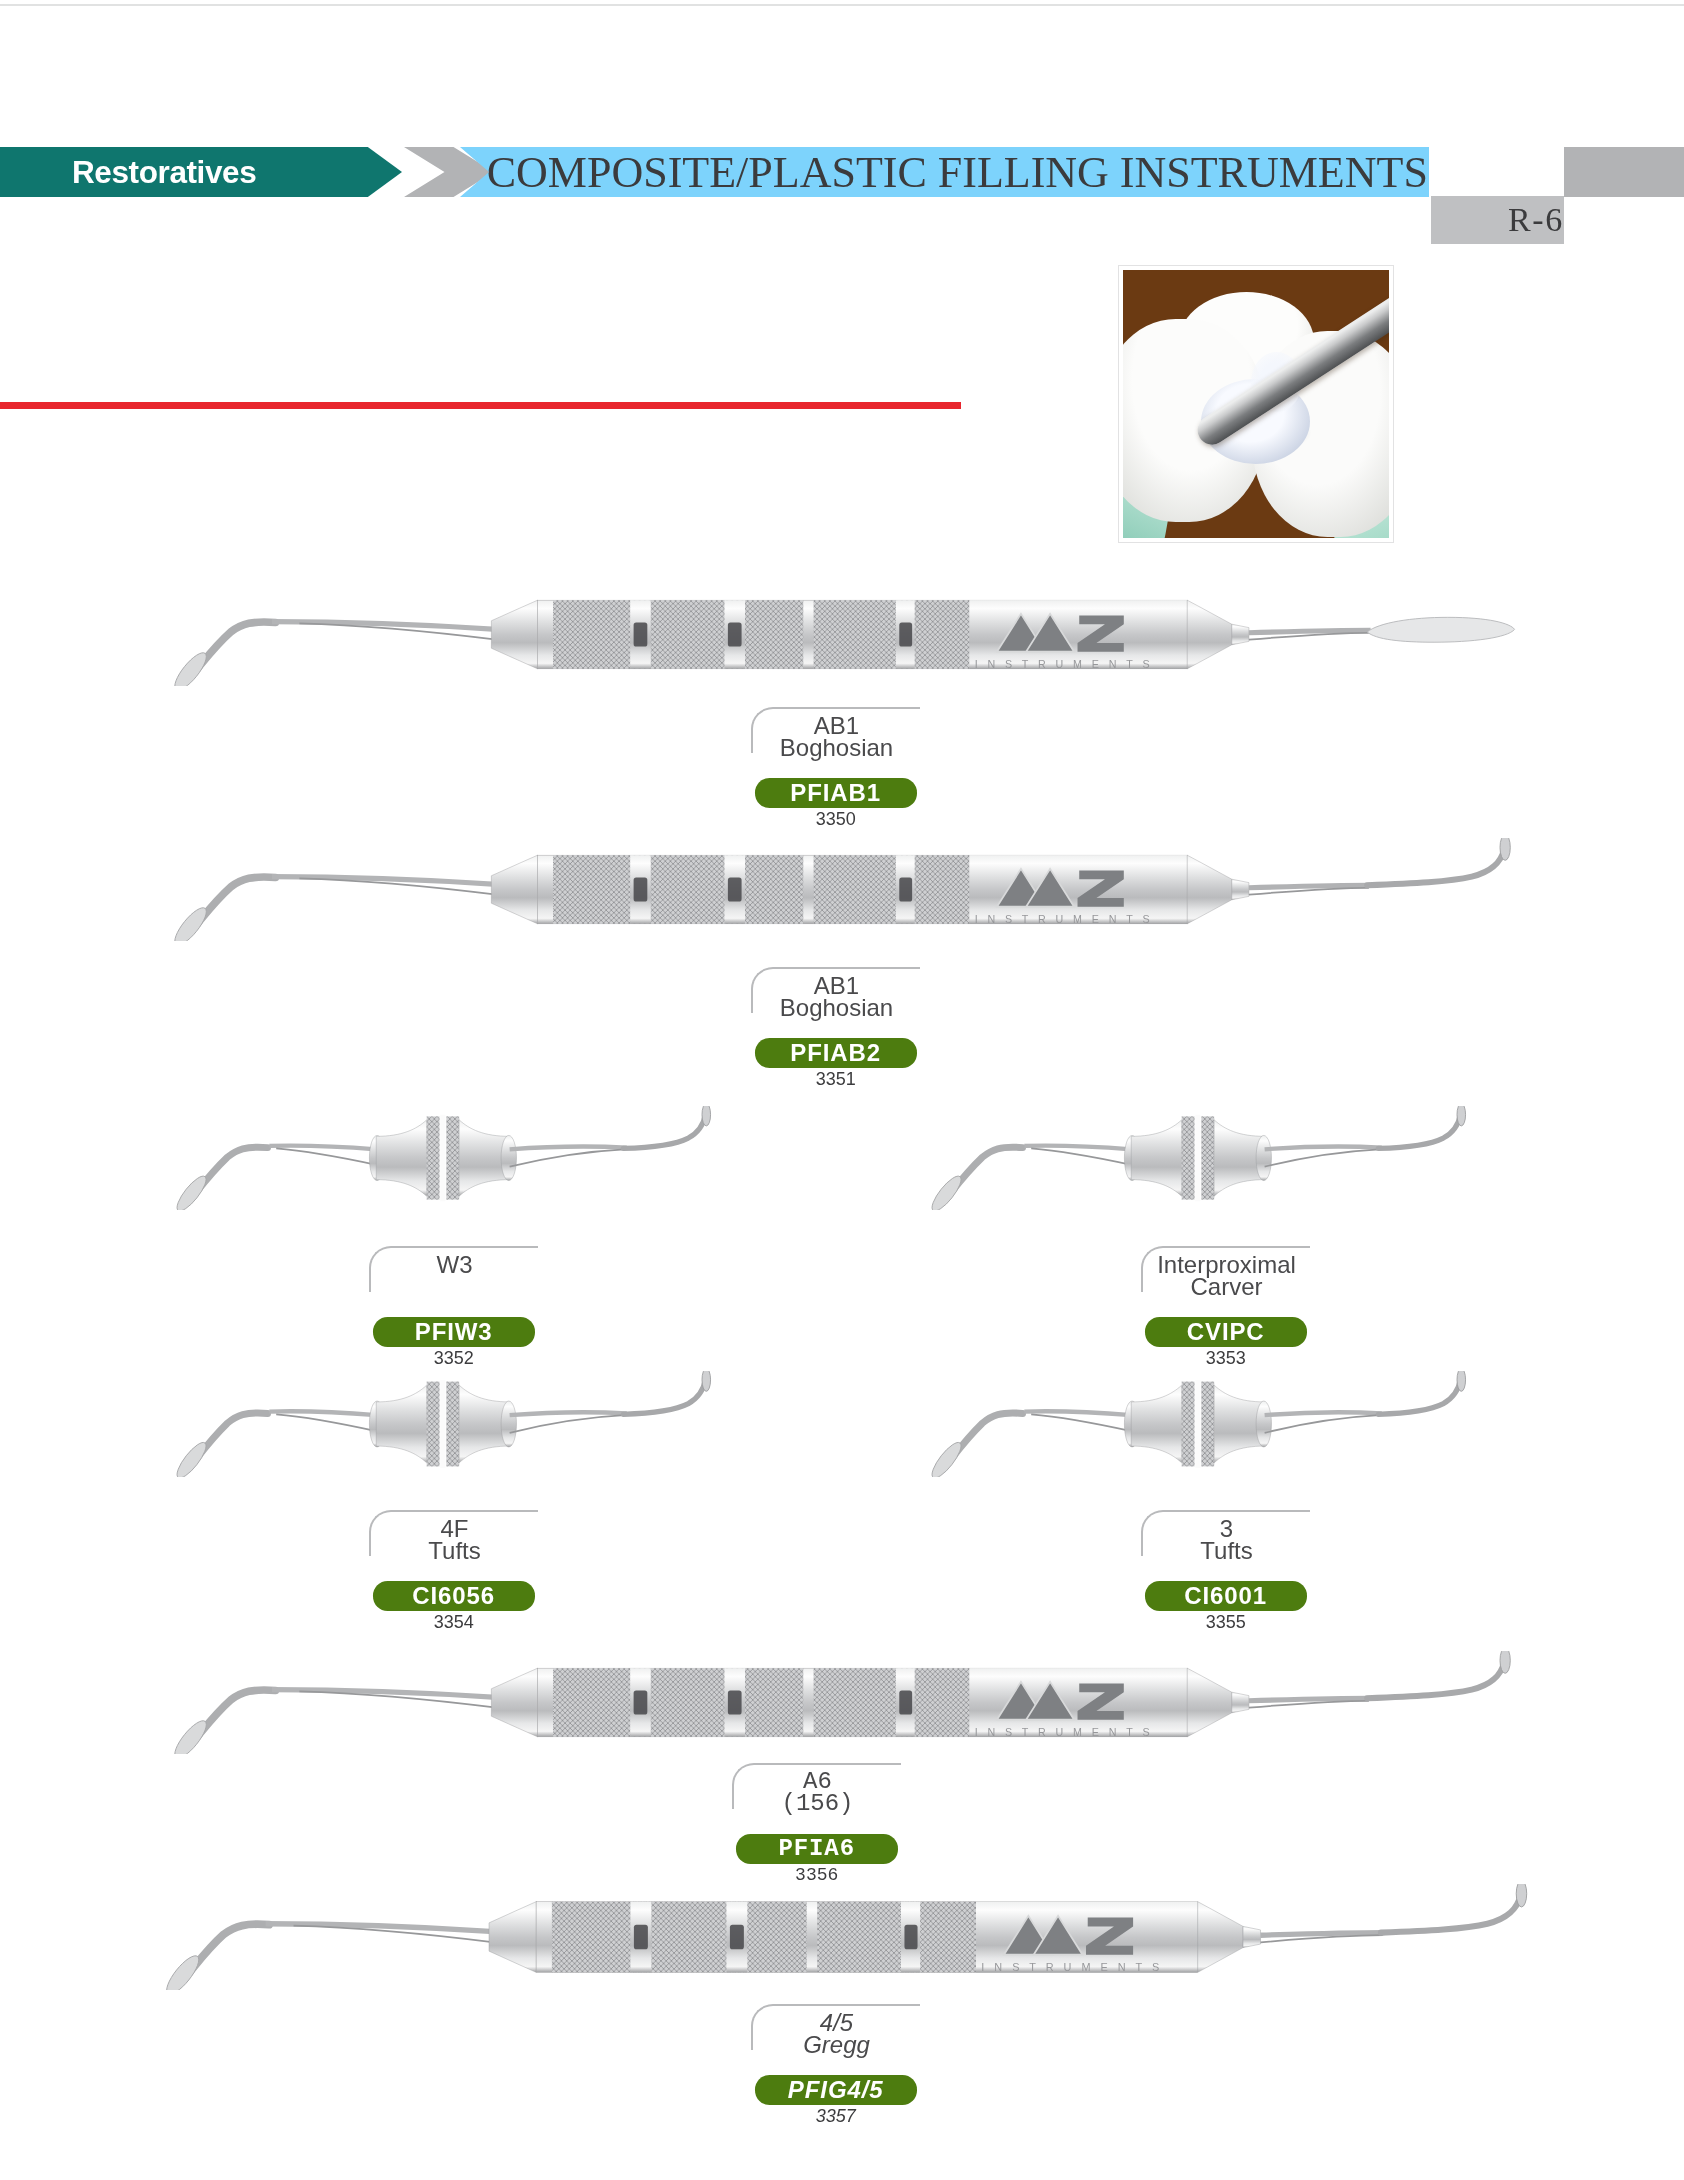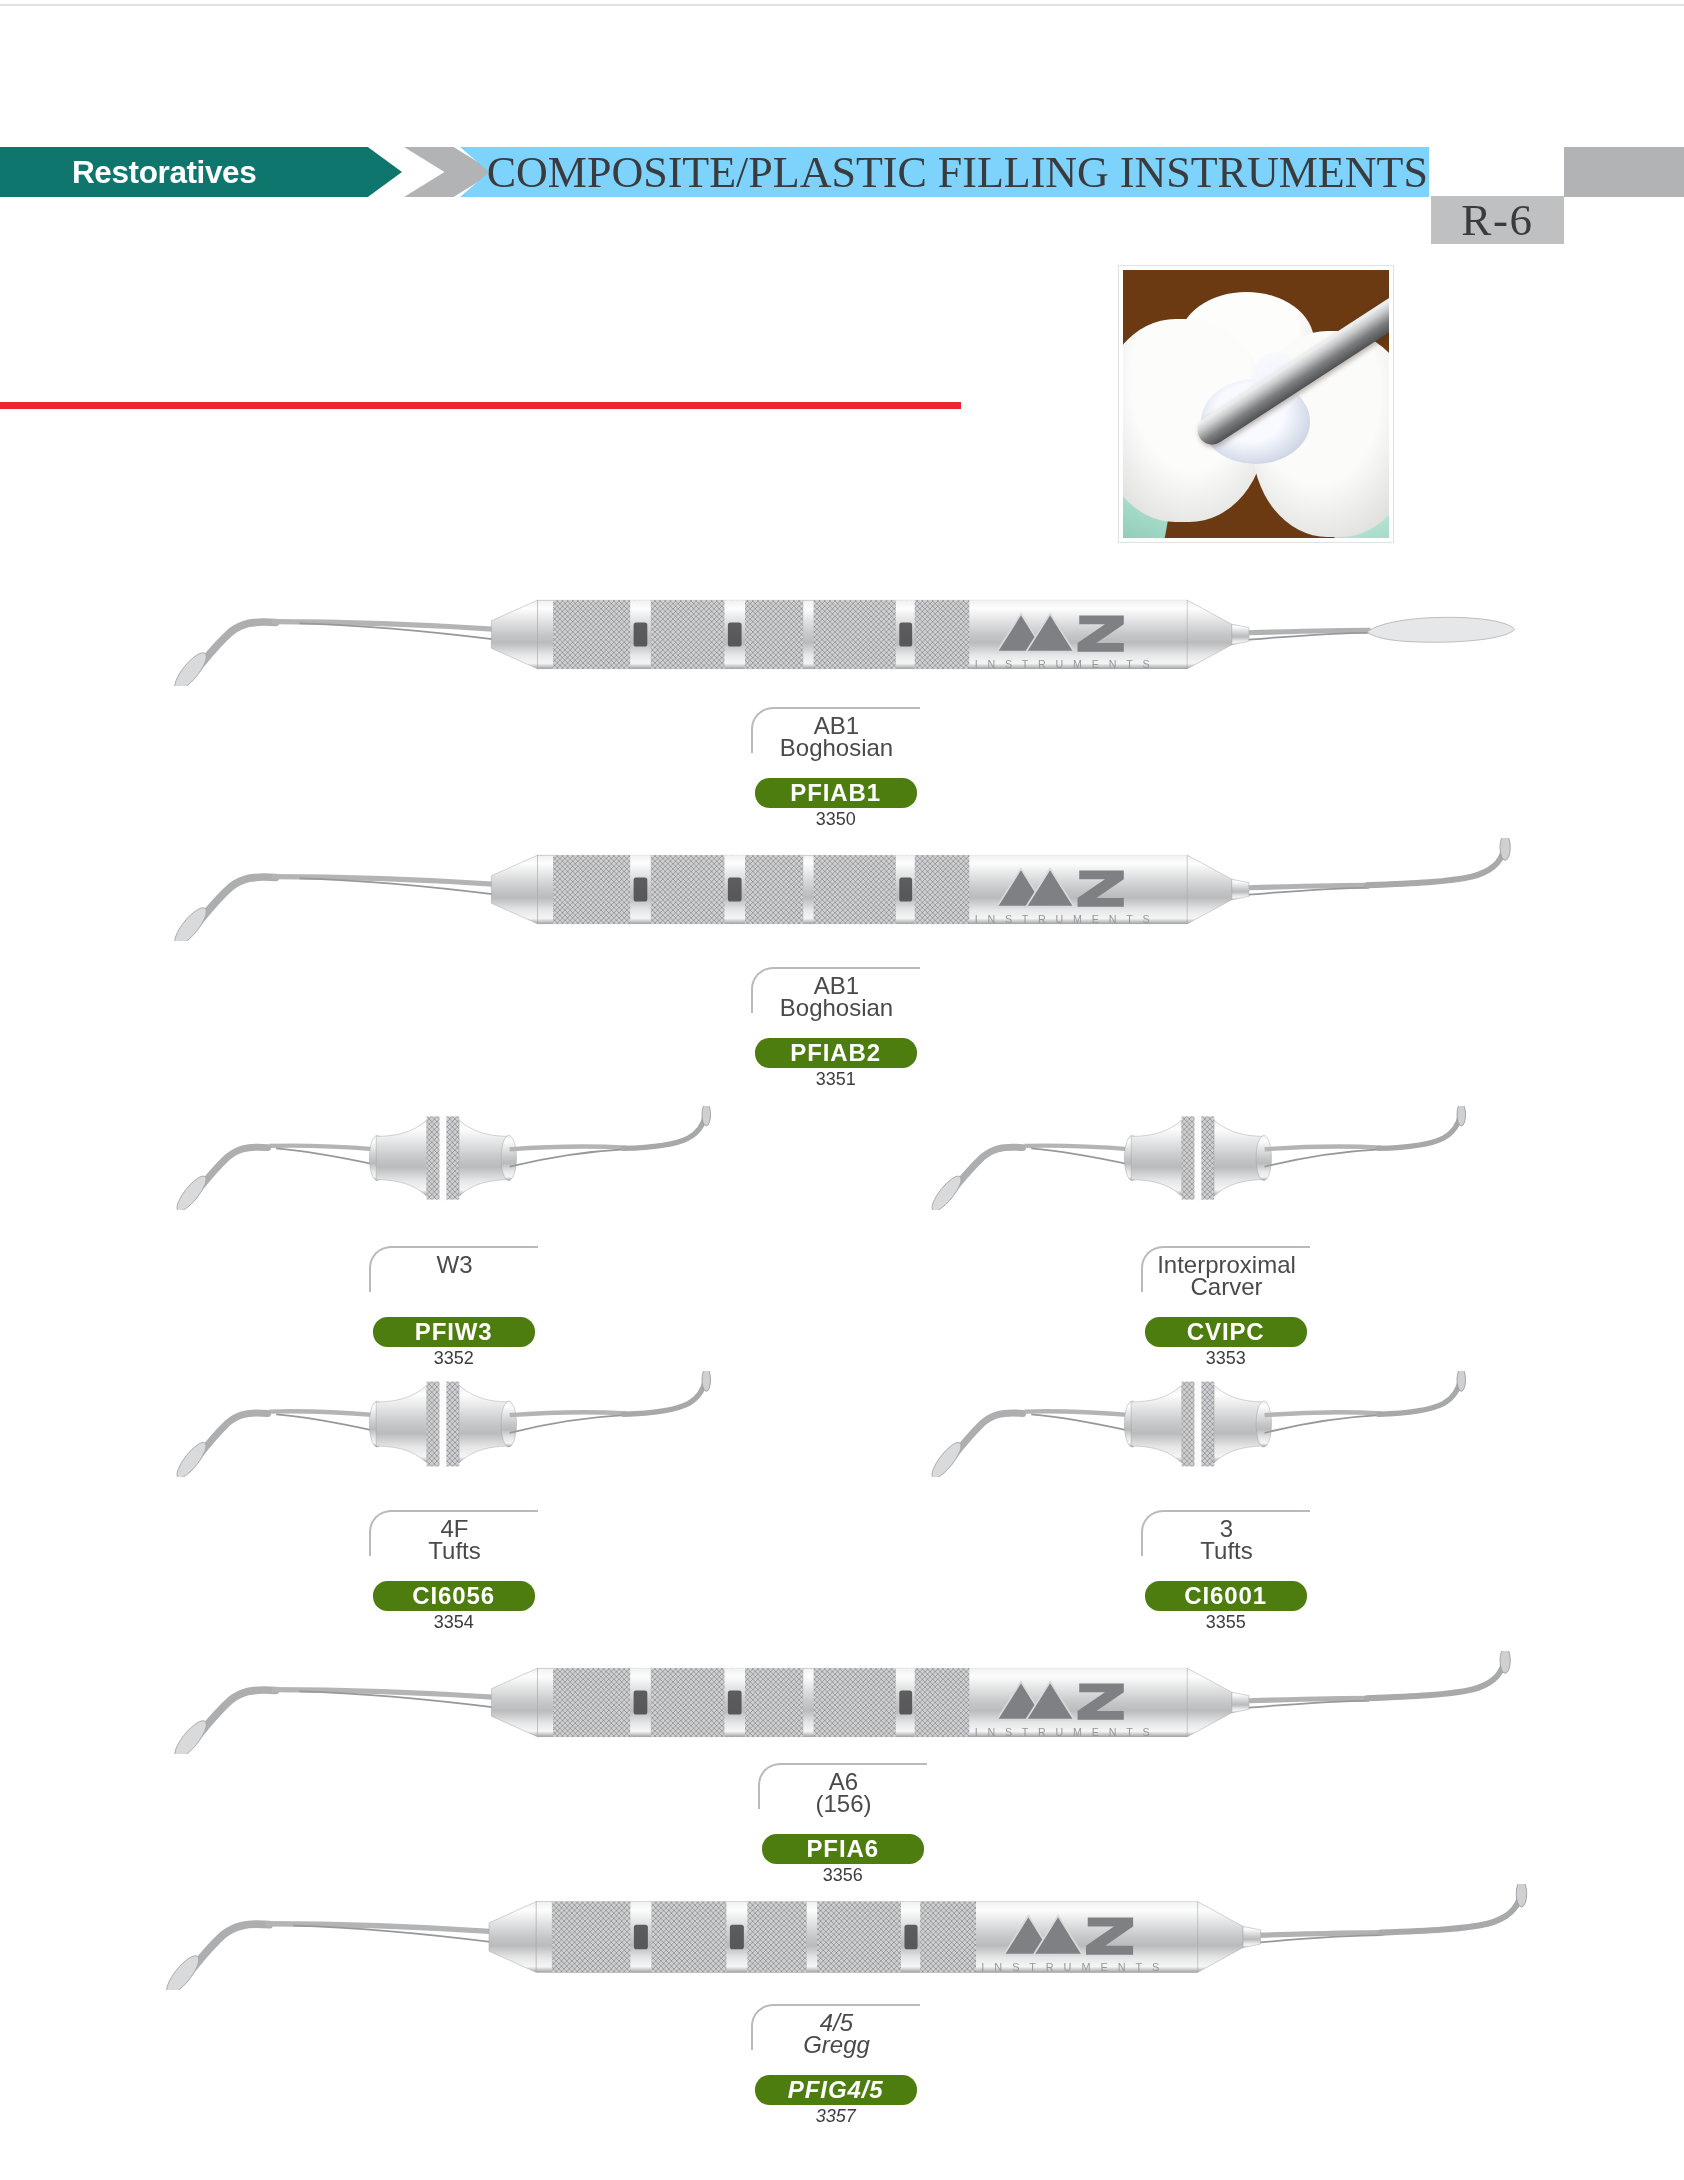--- a/index.html
+++ b/index.html
@@ -20,22 +20,22 @@
     clip-path:polygon(0 0, 55% 0, 100% 50%, 55% 100%, 0 100%, 45% 50%); }
   .banner-gray { position:absolute; left:460px; top:147px; width:969px; height:50px;
     background:#7dd3fc;
     clip-path:polygon(0 0, 100% 0, 100% 100%, 0 100%, 3% 50%);
     display:flex; align-items:center; justify-content:center;
     font-family:"Liberation Serif", serif; font-size:44px; color:#3b3b3d;
     padding-left:25.6px; box-sizing:border-box; white-space:nowrap; }
   .banner-corner { position:absolute; left:1564px; top:147px; width:121px; height:50px;
     background:#b2b3b5; }
   .page-ref-box { position:absolute; left:1431px; top:196px; width:133px; height:48px;
-    background:#bfc0c2; display:flex; align-items:center; justify-content:center;
-    font-family:"Liberation Serif", serif; font-size:45px; color:#3b3b3d; letter-spacing:1.7px; }
+    background:#bfc0c2; display:flex; align-items:center; justify-content:flex-end;
+    font-family:"Liberation Serif", serif; font-size:34px; color:#3b3b3d; letter-spacing:1.7px; }
 
   .intro { position:absolute; left:96px; top:210px; font-size:27px; color:#414144;
            line-height:37px; }
 
   .red-line { position:absolute; left:0; top:402px; width:961px; height:6.8px; background:#e8262e; }
 
   
   .tooth-frame { position:absolute; left:1118px; top:265px; width:276px; height:278px;
     background:#fff; border:0.9px solid #e2e2e3; box-sizing:border-box; padding:4.3px; }
   .tooth-scene { position:relative; width:100%; height:100%; background:#6b3a12; overflow:hidden; }
@@ -261,21 +261,21 @@
       <div>3</div>
       <div>Tufts</div>
     </div>
     <div class="badge">CI6001</div>
     <div class="sku">3355</div>
   </div>
 
   <svg class="instr" viewBox="0 0 1650 120" preserveAspectRatio="none" style="left:128px; top:1651px; width:1414px; height:103px">
       <use href="#instr-large-b"></use>
     </svg>
-  <div class="label-block" style="left:760px; top:1756px;">
+  <div class="label-block" style="left:734px; top:1756px;font-family:Liberation Mono, monospace;">
     <div class="bracket"></div>
     <div class="pname">
       <div>A6</div>
       <div>(156)</div>
     </div>
     <div class="badge">PFIA6</div>
     <div class="sku">3356</div>
   </div>
 
   <svg class="instr" viewBox="0 0 1650 120" preserveAspectRatio="none" style="left:119px; top:1884px; width:1440px; height:106px">

